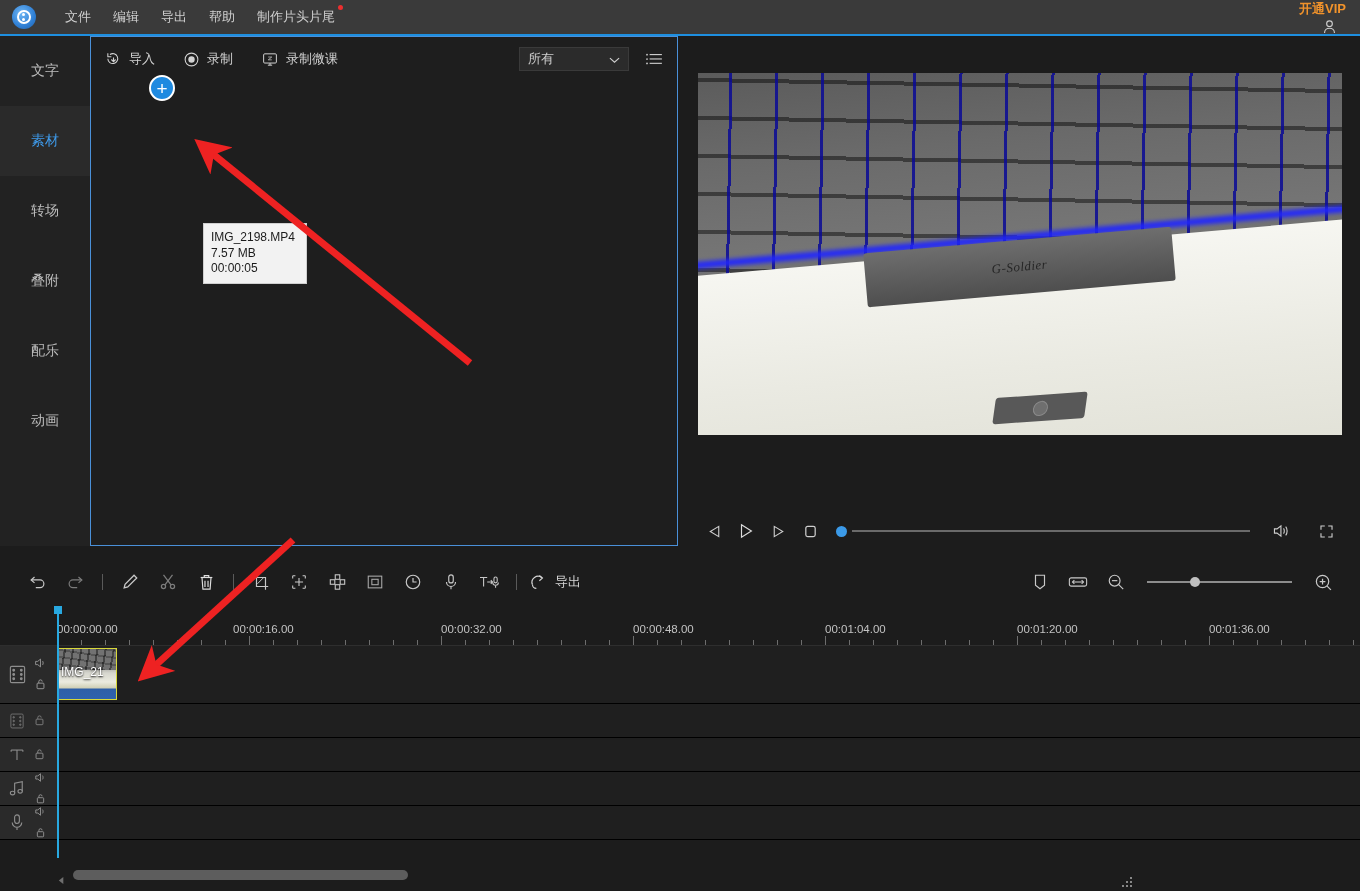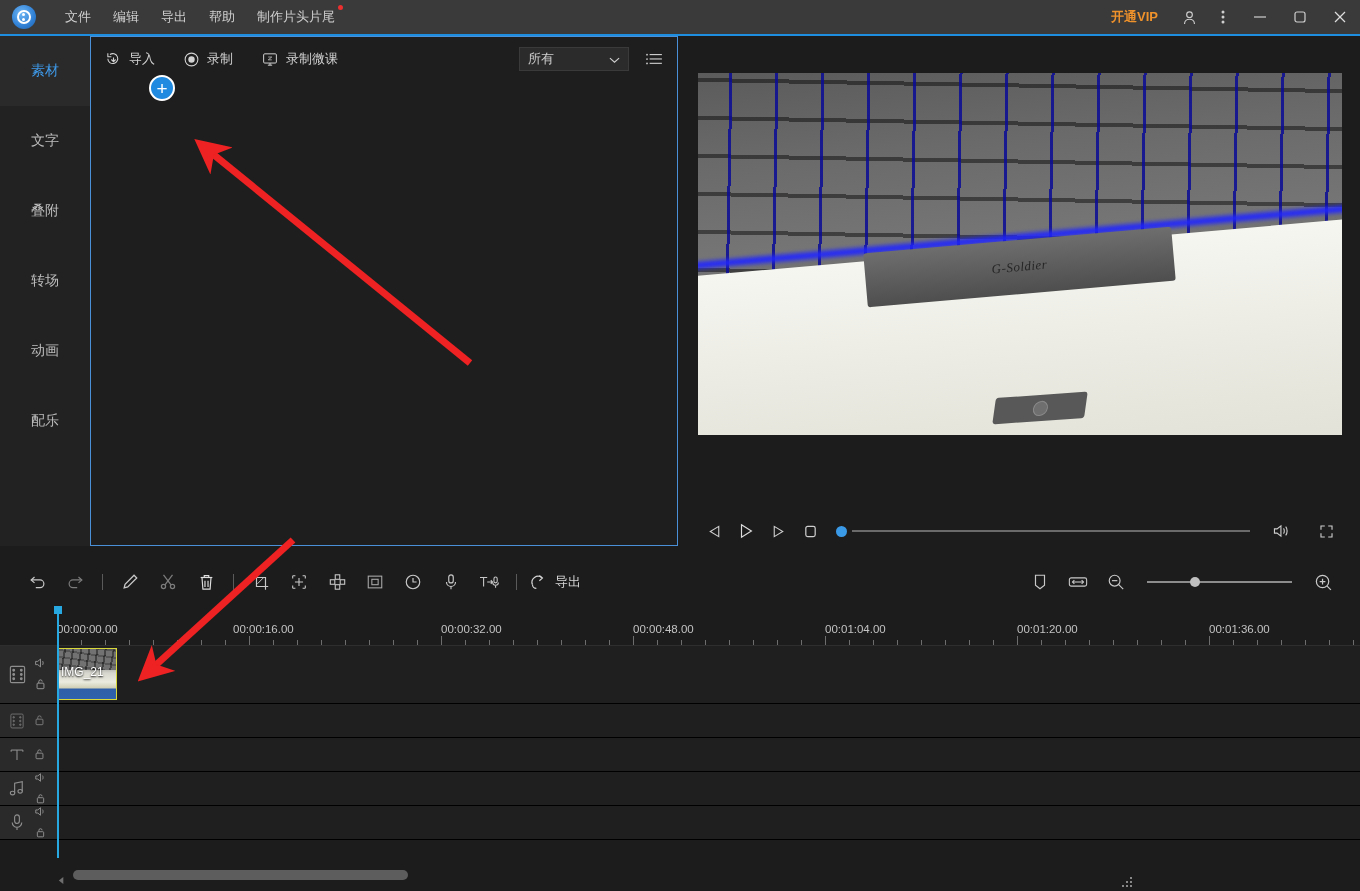--- a/index.html
+++ b/index.html
@@ -40,21 +40,21 @@
   }
   .menu-item .reddot {
     position: absolute; top: 1px; right: 3px;
     width: 5px; height: 5px; border-radius: 50%; background: #ec2f2f;
   }
   .win-title {
     position: absolute; left: 0; right: 0; text-align: center;
     font-size: 14px; color: #cfcfcf; pointer-events: none;
   }
   .title-right {
-    margin-left: auto; display: flex; align-items: center; height: 100%;
+    margin-left: auto; display: flex; align-items: center; height: 100%; flex-direction: column;
   }
   .vip {
     color: #f0922b; font-size: 13px; font-weight: bold; margin-right: 14px; white-space: nowrap;
   }
   .tb-icon {
     width: 34px; height: 34px; display: flex; align-items: center; justify-content: center;
     color: #cfcfcf;
   }
   .tb-icon.win { width: 40px; }
   .blue-underline {
@@ -369,37 +369,37 @@
 
   <div class="save-status">
     <svg width="12" height="12" viewBox="0 0 16 16">
       <circle cx="8" cy="8" r="6.6" fill="none" stroke="#c8c8c8" stroke-width="1.1"></circle>
       <path d="M5 8.2 l2.1 2.1 L11.2 5.8" fill="none" stroke="#c8c8c8" stroke-width="1.1"></path>
     </svg>
     <span>最近保存 11:21</span>
   </div>
 
   <div class="sidebar">
+    <div class="side-item">
+        <span>文字</span>
+      </div>
     <div class="side-item active">
         <span>素材</span>
       </div>
     <div class="side-item">
-        <span>文字</span>
+        <span>转场</span>
       </div>
     <div class="side-item">
         <span>叠附</span>
       </div>
     <div class="side-item">
-        <span>转场</span>
+        <span>配乐</span>
       </div>
     <div class="side-item">
         <span>动画</span>
-      </div>
-    <div class="side-item">
-        <span>配乐</span>
       </div>
   </div>
 
   <div class="media-panel">
     <div class="media-toolbar">
       <div class="tool-btn">
         <svg width="17" height="17" viewBox="0 0 24 24" fill="none" stroke="#d2d2d2" stroke-width="1.5">
           <path d="M7 5a7 7 0 1 1-3 6"></path>
             <polyline points="4 3 4 8 9 8"></polyline>
             <path d="M12 9v6M9 12l3 3 3-3"></path>
@@ -438,20 +438,25 @@
             <rect x="5" y="7.3" width="14" height="1.3" fill="#cdcdcd"></rect>
           <circle cx="2" cy="13" r="1" fill="#cdcdcd"></circle>
             <rect x="5" y="12.3" width="14" height="1.3" fill="#cdcdcd"></rect>
         </svg>
       </div>
     </div>
 
 
     <div class="plus-btn">+</div>
 
+    <div class="tooltip">
+      <div>IMG_2198.MP4</div>
+      <div>7.57 MB</div>
+      <div>00:00:05</div>
+    </div>
   </div>
 
   <div class="preview-panel">
     <div class="video-area">
       <div class="kb-photo">
         <div class="kb-desk"></div>
         <div class="kb-keys"></div>
         <div class="kb-glow"></div>
         <div class="kb-body"></div>
         <div class="kb-space">

